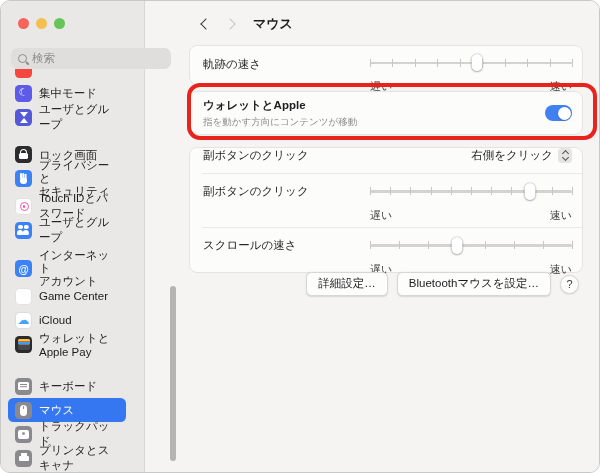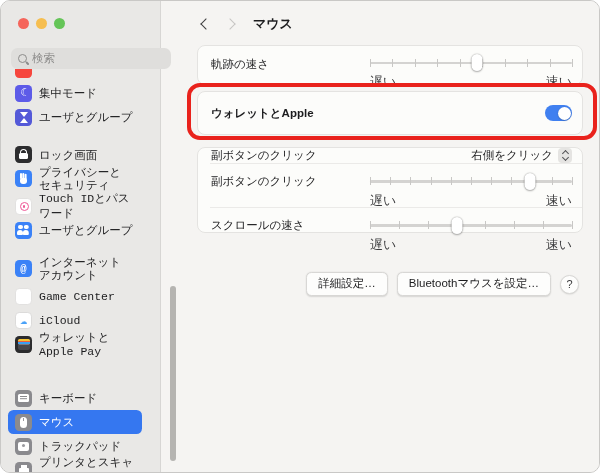--- a/index.html
+++ b/index.html
@@ -1,21 +1,21 @@
 <!DOCTYPE html>
 <html><head>
 <meta charset="utf-8">
 <style>
   html,body{margin:0;padding:0;background:#fff;font-family:"Liberation Sans","DejaVu Sans",sans-serif;
     -webkit-font-smoothing:antialiased;}
   .window{position:relative;width:600px;height:473px;border-radius:10px;overflow:hidden;
     background:#f5f4f2;border:1px solid #c9c8c6;box-sizing:border-box;}
   
-  .sidebar{position:absolute;left:0;top:0;bottom:0;width:160px;background:#e9e8e6;
-    border-right:1px solid #d7d6d4;box-sizing:border-box;font-family:Liberation Mono, monospace;}
+  .sidebar{position:absolute;left:0;top:0;bottom:0;width:144px;background:#e9e8e6;
+    border-right:1px solid #d7d6d4;box-sizing:border-box;}
   .traffic{position:absolute;left:17px;top:17px;display:flex;gap:7px;}
   .tl{width:11px;height:11px;border-radius:50%;display:inline-block;}
   .search{position:absolute;left:10px;top:47px;width:160px;height:21px;border-radius:6.5px;
     background:#dfdedc;display:flex;align-items:center;gap:5px;padding:0 7px;box-sizing:border-box;}
   .mag{width:7px;height:7px;border:1.6px solid #8d8c8b;border-radius:50%;position:relative;flex:none;}
   .mag::after{content:"";position:absolute;left:6px;top:7px;width:1.6px;height:4px;background:#8d8c8b;
     border-radius:1px;transform:rotate(-45deg);transform-origin:top;}
   .ph{font-size:11.5px;color:#8d8c8b;}
   .list{position:absolute;left:0;right:0;top:80px;}
   .notif-partial{position:absolute;left:14px;top:-12px;width:17px;height:9px;border-radius:0 0 4.2px 4.2px;}
@@ -64,40 +64,40 @@
   .ic-printer::after{left:5.5px;top:3px;width:6px;height:3px;background:#fff;}
   
   .main{position:absolute;left:180px;top:0;right:0;bottom:0;background:#f5f4f2;}
   .hdr-title{position:absolute;left:72px;top:14px;font-size:13px;font-weight:bold;color:#1c1c1e;margin:0;}
   .nav-btn{position:absolute;top:15px;width:16px;height:16px;display:flex;align-items:center;justify-content:center;}
   .nav-back{left:17px;}
   .nav-fwd{left:41px;}
   .chev{display:inline-block;width:7px;height:7px;border-left:1.8px solid #3d3d3f;border-bottom:1.8px solid #3d3d3f;
     transform:rotate(45deg);}
   .nav-fwd .chev{transform:rotate(-135deg);border-color:#c6c5c4;}
-  .card{position:absolute;left:16px;right:16px;background:#fcfcfa;border:1px solid #e4e3e1;
-    border-radius:8px;box-sizing:border-box;}
+  .card{position:absolute;left:8px;right:16px;background:#fcfcfa;border:1px solid #e4e3e1;
+    border-radius:8px;box-sizing:border-box;gap:10px;}
   .card1{top:44px;height:40px;padding:0 10px 0 13px;display:flex;}
   .card2{top:90px;height:44px;padding:0 10px 0 13px;display:flex;align-items:center;justify-content:space-between;}
-  .card3{top:146px;height:86px;display:flex;flex-direction:column;}
+  .card3{top:146px;height:126px;display:flex;flex-direction:column;}
   .annotation{position:absolute;left:6px;top:82px;width:410px;height:57px;border:4.5px solid #e9221c;
     border-radius:13px;box-sizing:border-box;pointer-events:none;z-index:5;}
   .lbl{font-size:11.5px;color:#1c1c1e;}
   .lbl.strong{font-weight:bold;}
   .sub{font-size:9.5px;color:#8a8988;margin-top:3px;}
   
   .slider-wrap{margin-left:auto;width:202px;}
   .card1 .lbl{padding-top:11px;}
   .card1 .slider-wrap{padding-top:8px;}
   .slider{position:relative;height:17px;}
   .slider::before{content:"";position:absolute;left:0;right:0;top:7.5px;height:2.5px;background:#d4d3d1;border-radius:1.5px;}
   .tick{position:absolute;top:4.5px;width:1px;height:8px;background:#c8c7c5;}
   .handle{position:absolute;top:0;width:11px;height:17px;background:#fff;border-radius:5.5px;
     transform:translateX(-50%);box-shadow:0 0 1.5px rgba(0,0,0,.4),0 1px 2px rgba(0,0,0,.25);}
-  .mm{display:flex;justify-content:space-between;font-size:13px;color:#3c3c3e;margin-top:2px;}
+  .mm{display:flex;justify-content:space-between;font-size:11px;color:#3c3c3e;margin-top:8px;}
   
   .toggle{width:27px;height:16px;border-radius:8px;background:#cfcecd;position:relative;flex:none;}
   .toggle .knob{position:absolute;top:1.5px;left:1.5px;width:13px;height:13px;border-radius:50%;background:#fff;
     box-shadow:0 .5px 1.5px rgba(0,0,0,.3);}
   .toggle.on .knob{left:auto;right:1.5px;}
   
   .row-popup{height:21px;display:flex;align-items:center;padding:0 10px 0 13px;}
   .row-slider{display:flex;padding:0 10px 0 13px;border-top:1px solid #ebeae8;box-sizing:border-box;}
   .row-dc{height:44px;}
   .row-sc{height:45px;}
@@ -176,21 +176,21 @@
           <span class="sb-lbl">Game Center</span>
         </div>
         <div class="sb-item">
           <span class="ic ic-cloud" style="background: rgb(255, 255, 255);"></span>
           <span class="sb-lbl">iCloud</span>
         </div>
         <div class="sb-item">
           <span class="ic ic-wallet" style="background: rgb(43, 43, 45);"></span>
           <span class="sb-lbl">ウォレットとApple Pay</span>
         </div>
-        <div class="sb-item" style="margin-top: 30px;">
+        <div class="sb-item" style="margin-top: 18px;">
           <span class="ic ic-keyboard" style="background: rgb(138, 138, 142);"></span>
           <span class="sb-lbl">キーボード</span>
         </div>
         <div class="sb-item sel" style="background: rgb(53, 119, 240);">
           <span class="ic ic-mouse" style="background: rgb(138, 138, 142);"></span>
           <span class="sb-lbl">マウス</span>
         </div>
         <div class="sb-item">
           <span class="ic ic-trackpad" style="background: rgb(138, 138, 142);"></span>
           <span class="sb-lbl">トラックパッド</span>
@@ -231,20 +231,21 @@
         <div class="mm">
           <span>遅い</span>
           <span>速い</span>
         </div>
       </div>
     </section>
 
     <section class="card card2">
       <div>
         <div class="lbl strong">ウォレットとApple</div>
+        <div class="sub">指を動かす方向にコンテンツが移動</div>
       </div>
       <div class="toggle on" id="ns-toggle" style="background: rgb(64, 128, 240);">
           <i class="knob"></i>
         </div>
     </section>
 
     <section class="card card3">
       <div class="row-popup">
         <span class="lbl">副ボタンのクリック</span>
         <span class="popup">

